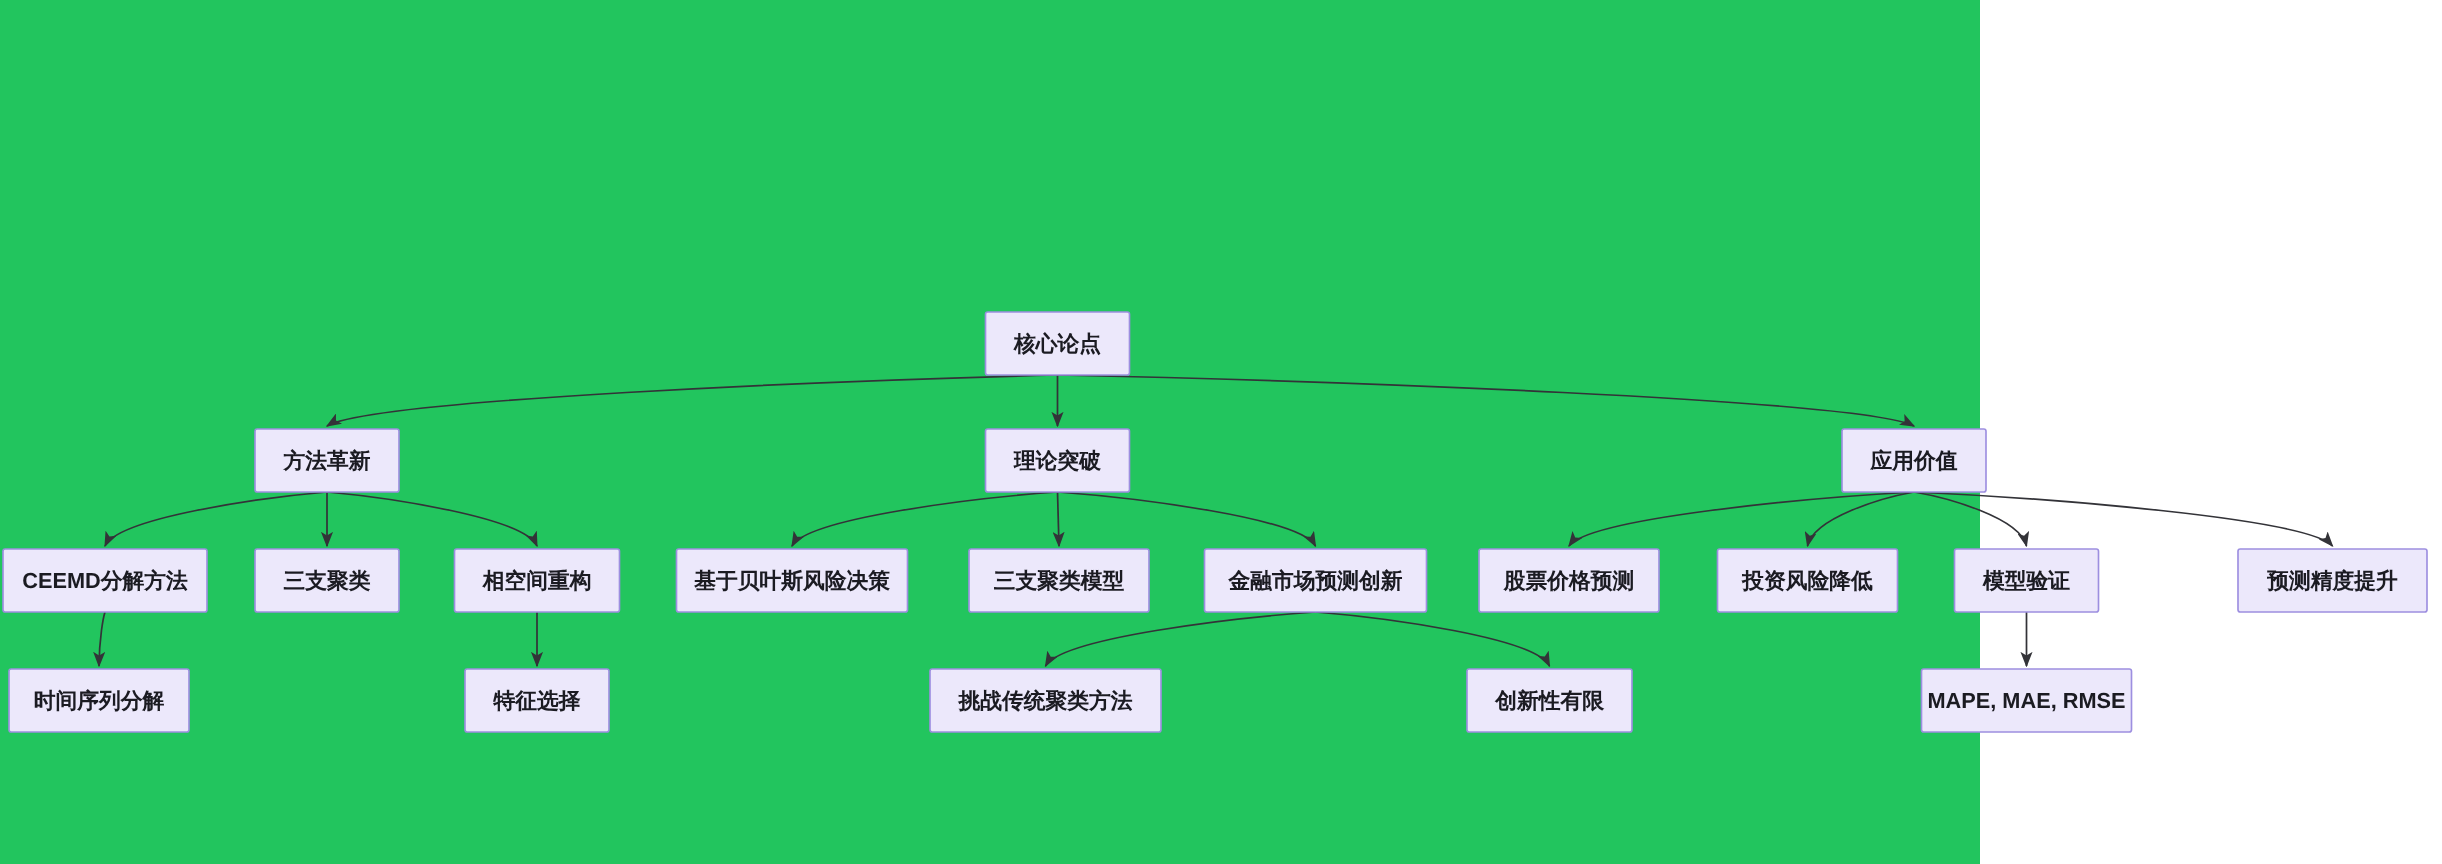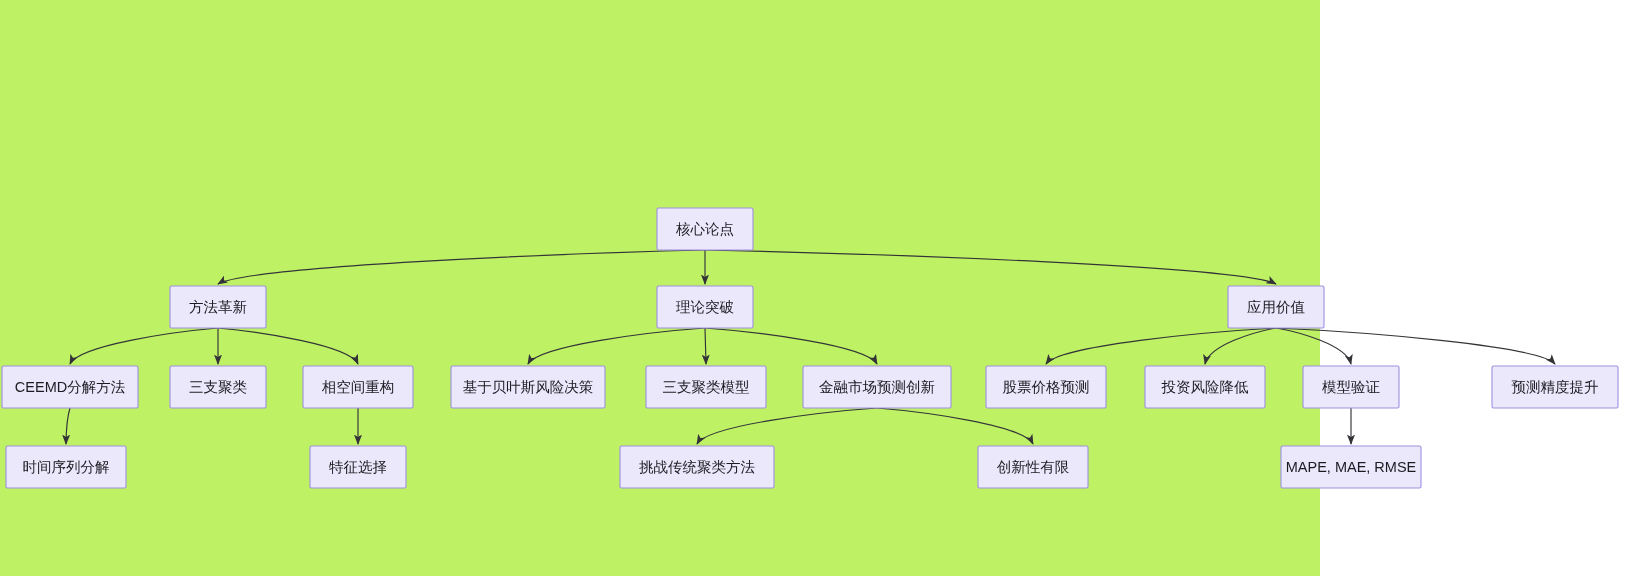--- a/index.html
+++ b/index.html
@@ -10,21 +10,22 @@
   body {
     width: 1628px;
     height: 576px;
     overflow: hidden;
     font-family: "Liberation Sans", "DejaVu Sans", sans-serif;
   }
   #diagram-root {
     position: relative;
     width: 1320px;
     height: 576px;
-    background: #bef264;
+    background: #22c55e;
+    font-weight: bold;
   }
   svg#flow {
     position: absolute;
     left: 0;
     top: 0;
     width: 1628px;
     height: 576px;
     display: block;
   }
   .node-rect {

